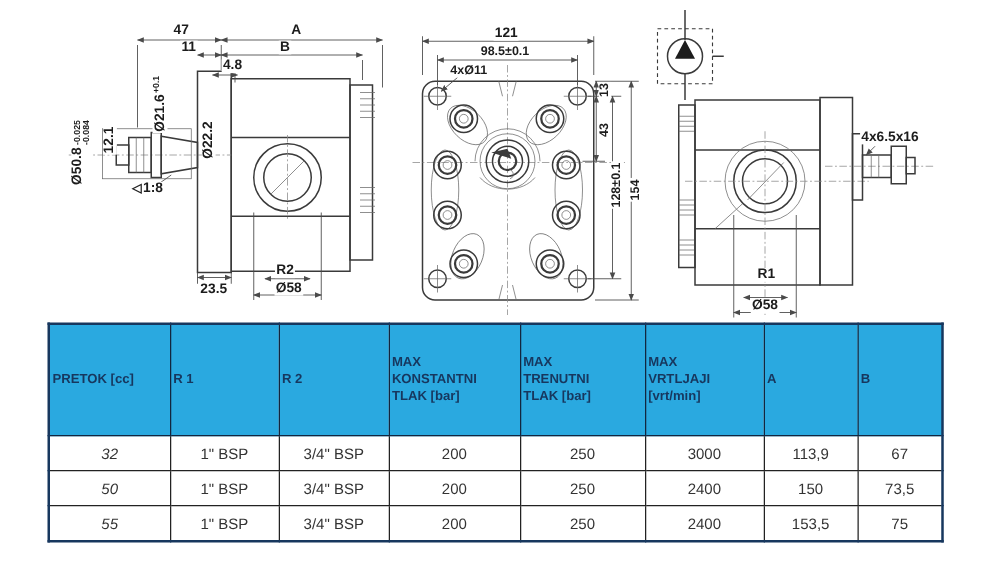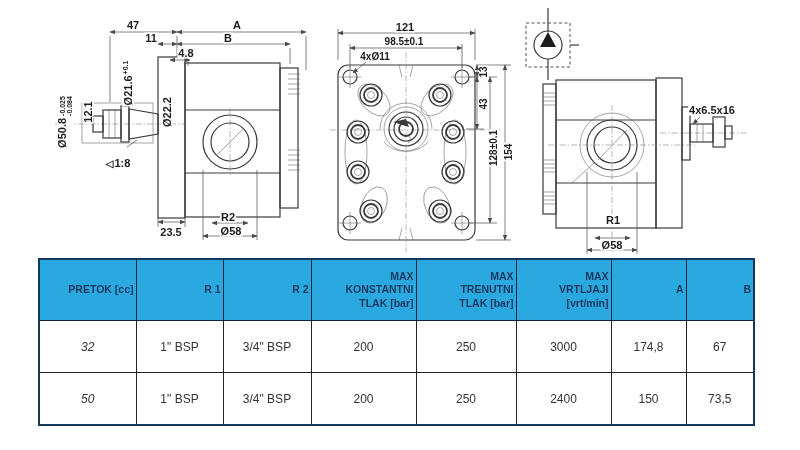--- a/index.html
+++ b/index.html
@@ -21,24 +21,24 @@
   .rot{transform:translate(-50%,-50%) rotate(-90deg);}
   .sm{font-size:10px;}
   .tol-sup{font-size:7px;vertical-align:4px;margin-left:1px;}
   .tolstack{display:inline-flex;flex-direction:column;font-size:7px;line-height:7px;
             margin-left:2px;vertical-align:1px;}
   .glyph{margin-right:1px;font-size:10px;}
   
   #spec-table{position:absolute;left:38px;top:258px;width:715px;border-collapse:collapse;
               table-layout:fixed;border:2px solid var(--outer-border);}
   #spec-table th{background:var(--header-bg);color:var(--header-text);font-weight:bold;
-    font-size:10.5px;line-height:1.25;white-space:pre-line;text-align:right;
-    vertical-align:middle;border:1px solid #12263f;height:60px;padding:0 2px;}
+    font-size:10.5px;line-height:1.25;white-space:pre-line;text-align:left;
+    vertical-align:middle;border:1px solid #12263f;height:60px;padding:14px 2px;}
   #spec-table td{border:1px solid var(--grid-line);height:19px;text-align:center;
-    vertical-align:middle;font-size:12px;color:var(--text);padding:16px;}
+    vertical-align:middle;font-size:12px;color:var(--text);padding:4px;}
   #spec-table td:first-child{font-style:italic;}
 </style>
 </head>
 <body>
 
 <div id="page">
 
   <svg id="draw-svg" width="800" height="256" viewBox="0 0 800 256">
     <defs>
       <marker id="arr" viewBox="0 0 10 10" refX="9" refY="5" markerWidth="8" markerHeight="8" orient="auto-start-reverse">
@@ -233,33 +233,33 @@
       <g>
         <line class="dim" x1="700" y1="117" x2="693" y2="124" marker-end="url(#arr)"></line>
         <line class="dim" x1="595" y1="238" x2="630" y2="238" marker-start="url(#arr)" marker-end="url(#arr)"></line>
         <line class="dim" x1="587" y1="250" x2="637" y2="250" marker-start="url(#arr)" marker-end="url(#arr)"></line>
         <line class="dim" x1="587" y1="172" x2="587" y2="254"></line>
         <line class="dim" x1="637" y1="172" x2="637" y2="254"></line>
       </g>
     </g>
   </svg>
 
-  <div class="lbl" style="left:133px;top:25px">47</div>
+  <div class="lbl" style="left:145px;top:25px">47</div>
   <div class="lbl" style="left:237px;top:25px">A</div>
   <div class="lbl" style="left:151px;top:38px">11</div>
   <div class="lbl" style="left:228px;top:38px">B</div>
   <div class="lbl" style="left:186px;top:53px">4.8</div>
   <div class="lbl rot" style="left:128px;top:83px"><span>Ø21.6</span><span class="tol-sup">+0.1</span></div>
   <div class="lbl rot" style="left:167px;top:112px">Ø22.2</div>
   <div class="lbl rot" style="left:65px;top:122px"><span>Ø50.8</span><span class="tolstack">
         <span>-0.025</span>
         <span>-0.084</span>
       </span></div>
   <div class="lbl rot" style="left:88px;top:112px">12.1</div>
-  <div class="lbl" style="left:118px;top:163px"><span class="glyph">◁</span><span>1:8</span></div>
+  <div class="lbl" style="left:118px;top:151px"><span class="glyph">◁</span><span>1:8</span></div>
   <div class="lbl" style="left:171px;top:232px">23.5</div>
   <div class="lbl" style="left:228px;top:217px">R2</div>
   <div class="lbl" style="left:231px;top:231px">Ø58</div>
 
   <div class="lbl" style="left:405px;top:27px">121</div>
   <div class="lbl sm" style="left:404px;top:42px">98.5±0.1</div>
   <div class="lbl sm" style="left:375px;top:57px">4xØ11</div>
   <div class="lbl rot sm" style="left:484px;top:72px">13</div>
   <div class="lbl rot sm" style="left:484px;top:104px">43</div>
   <div class="lbl rot sm" style="left:494px;top:148px">128±0.1</div>
@@ -299,28 +299,38 @@
         </tr>
       </thead>
     <tbody>
         <tr>
           <td>32</td>
           <td>1" BSP</td>
           <td>3/4" BSP</td>
           <td>200</td>
           <td>250</td>
           <td>3000</td>
-          <td>174,8</td>
+          <td>113,9</td>
           <td>67</td>
         </tr>
         <tr>
           <td>50</td>
           <td>1" BSP</td>
           <td>3/4" BSP</td>
           <td>200</td>
           <td>250</td>
           <td>2400</td>
           <td>150</td>
           <td>73,5</td>
         </tr>
+        <tr>
+          <td>55</td>
+          <td>1" BSP</td>
+          <td>3/4" BSP</td>
+          <td>200</td>
+          <td>250</td>
+          <td>2400</td>
+          <td>153,5</td>
+          <td>75</td>
+        </tr>
       </tbody>
   </table>
 </div>
 
 </body></html>

